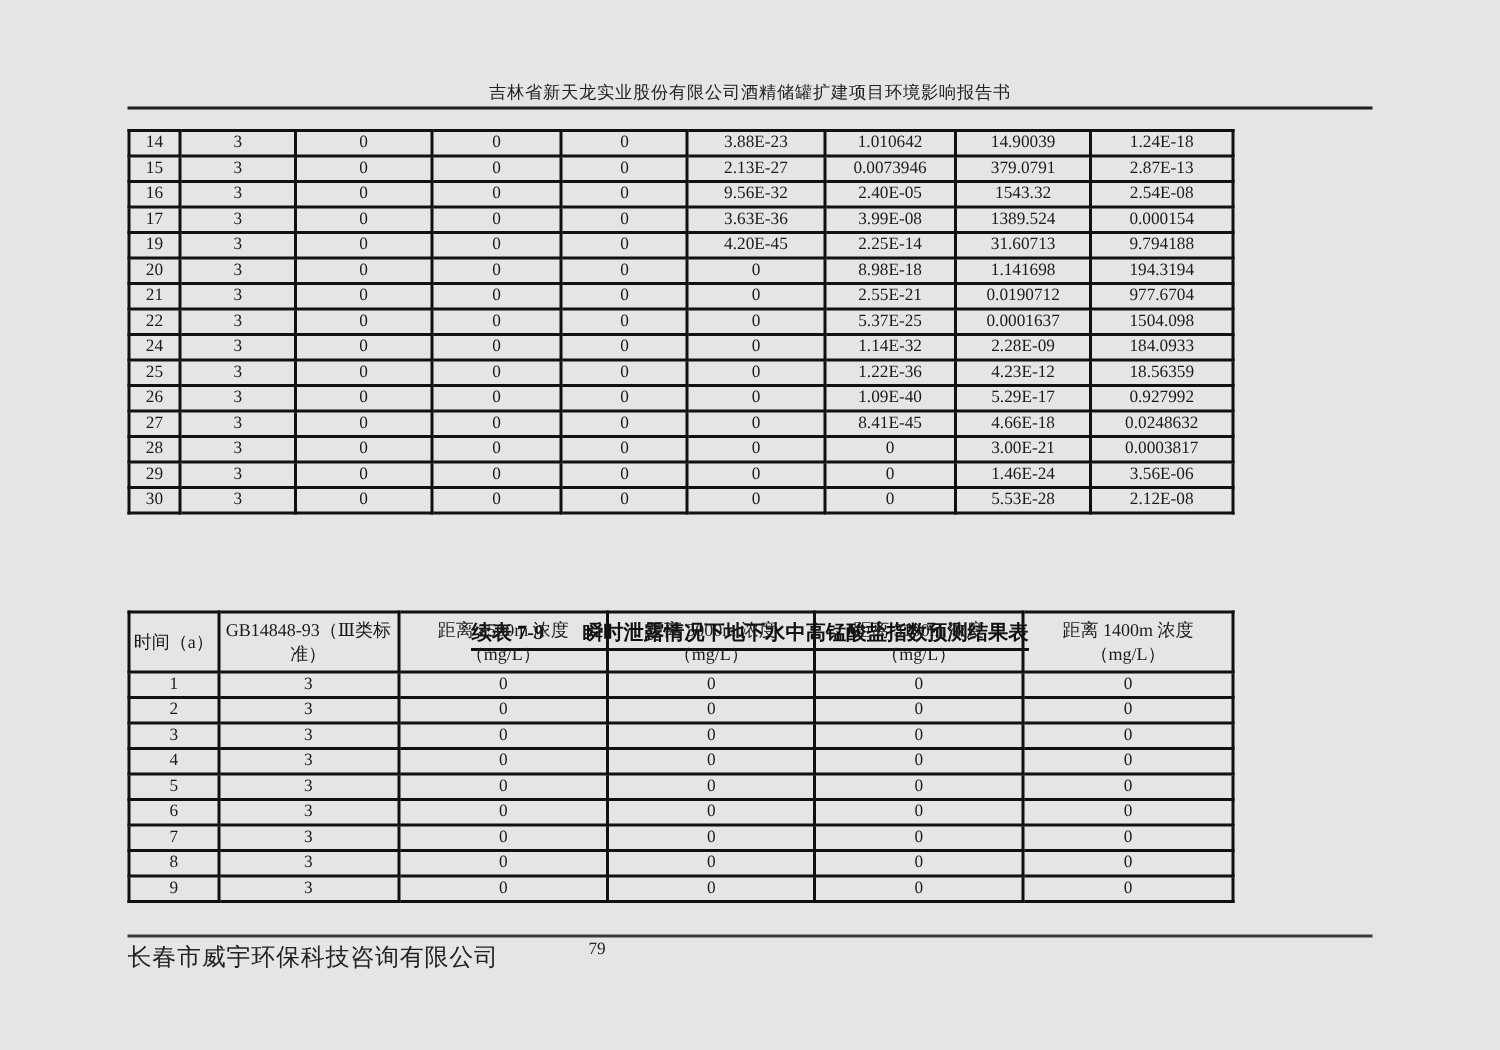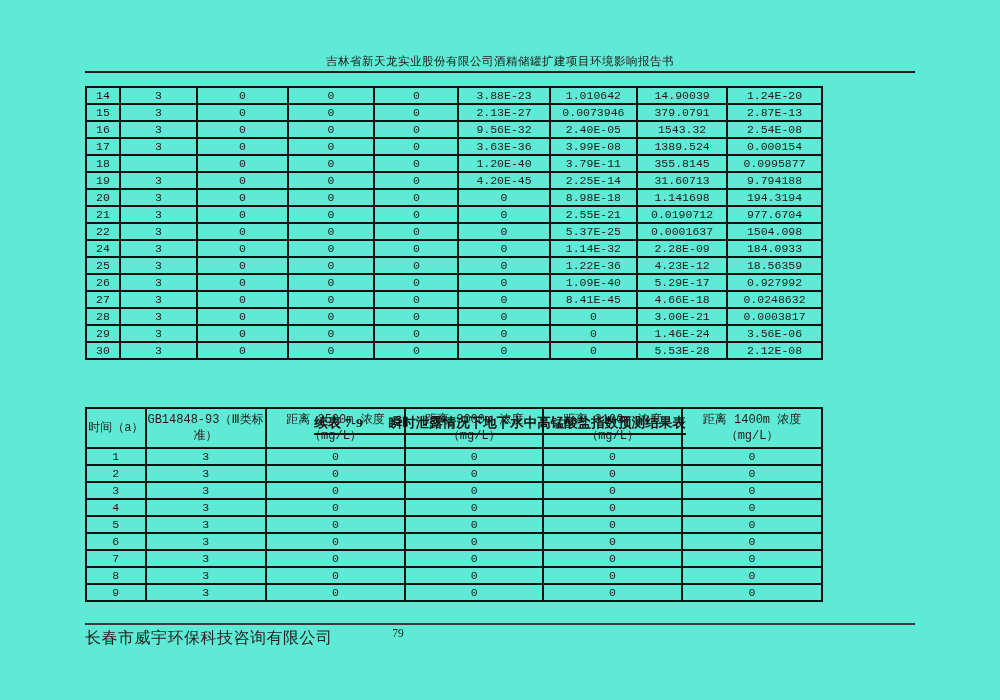--- a/index.html
+++ b/index.html
@@ -1,31 +1,31 @@
 <!DOCTYPE html>
 <html><head>
 <meta charset="utf-8">
 <style>
   html,body{margin:0;padding:0;}
   body{
     width:1000px;height:700px;position:relative;background:#ffffff;
     font-family:"Liberation Serif","DejaVu Serif",serif;
     color:#1b1b1b;overflow:hidden;
   }
-  .page{position:absolute;inset:0;background:#5eead4;}
+  .page{position:absolute;inset:0;background:#e5e5e5;}
 
   .header-title{
     position:absolute;top:54px;left:0;width:1000px;
     text-align:center;font-size:11.5px;letter-spacing:.5px;color:#222;
   }
   .header-rule{
     position:absolute;top:71px;left:85px;width:830px;height:2px;background:#1e1e1e;
   }
 
-  table{border-collapse:collapse;table-layout:fixed;width:738px;font-family:Liberation Mono, monospace;}
+  table{border-collapse:collapse;table-layout:fixed;width:738px;}
   td,th{
     border:2px solid #111;
     text-align:center;vertical-align:middle;
     font-weight:normal;color:#1b1b1b;
     padding:0;overflow:hidden;white-space:nowrap;
   }
   .t1{position:absolute;top:86px;left:85px;}
   .t1 td{height:15px;font-size:11.5px;line-height:15px;}
 
   .t2-title{
@@ -78,21 +78,21 @@
     <tbody>
         <tr>
           <td>14</td>
           <td>3</td>
           <td>0</td>
           <td>0</td>
           <td>0</td>
           <td>3.88E-23</td>
           <td>1.010642</td>
           <td>14.90039</td>
-          <td>1.24E-20</td>
+          <td>1.24E-18</td>
         </tr>
         <tr>
           <td>15</td>
           <td>3</td>
           <td>0</td>
           <td>0</td>
           <td>0</td>
           <td>2.13E-27</td>
           <td>0.0073946</td>
           <td>379.0791</td>
@@ -112,31 +112,20 @@
         <tr>
           <td>17</td>
           <td>3</td>
           <td>0</td>
           <td>0</td>
           <td>0</td>
           <td>3.63E-36</td>
           <td>3.99E-08</td>
           <td>1389.524</td>
           <td>0.000154</td>
-        </tr>
-        <tr>
-          <td>18</td>
-          <td></td>
-          <td>0</td>
-          <td>0</td>
-          <td>0</td>
-          <td>1.20E-40</td>
-          <td>3.79E-11</td>
-          <td>355.8145</td>
-          <td>0.0995877</td>
         </tr>
         <tr>
           <td>19</td>
           <td>3</td>
           <td>0</td>
           <td>0</td>
           <td>0</td>
           <td>4.20E-45</td>
           <td>2.25E-14</td>
           <td>31.60713</td>

